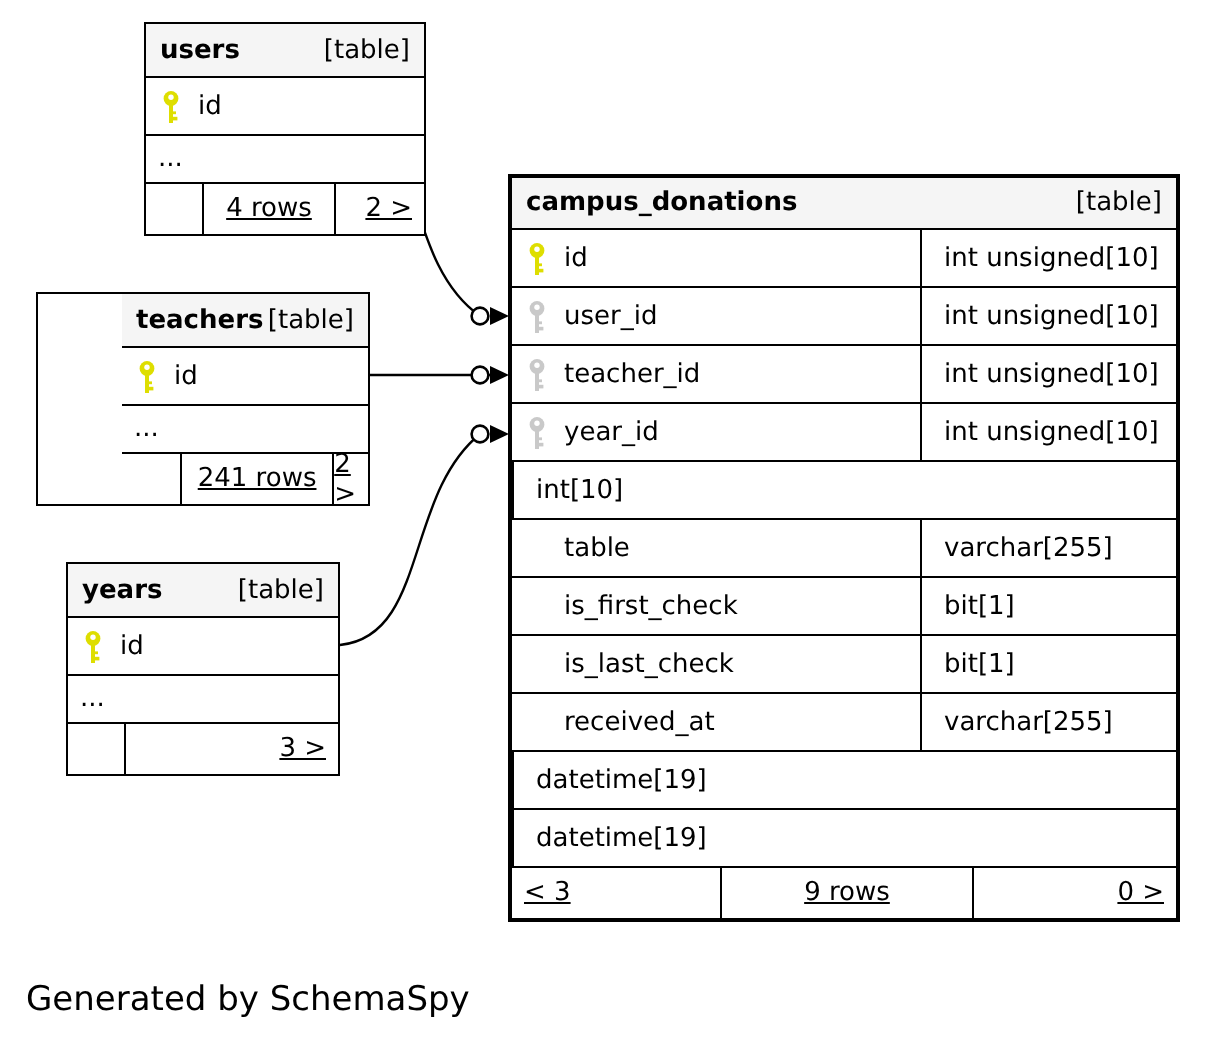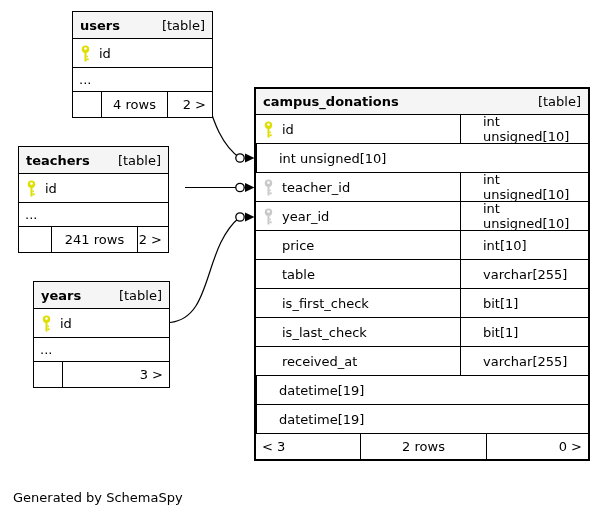--- a/index.html
+++ b/index.html
@@ -54,59 +54,60 @@
     align-items: center;
     height: 24px;
     border-bottom: 1px solid #000;
     padding-left: 6px;
   }
   .ftr { display: flex; height: 25px; }
   .fc {
     display: flex;
     align-items: center;
     border-left: 1px solid #000;
+    text-decoration: underline;
   }
   .fc:first-child { border-left: none; }
   .fc.cent { justify-content: center; }
   .fc.right { justify-content: flex-end; padding-right: 6px; }
   .fc.left { justify-content: flex-start; padding-left: 6px; }
   .fc.grow { flex: 1; }
   
   .ncell {
     display: flex;
     align-items: center;
     width: 204px;
     flex: none;
     height: 100%;
   }
   .tcell {
     display: flex;
     align-items: center;
     flex: 1;
     height: 100%;
     border-left: 1px solid #000;
-    padding-left: 22px;
+    padding-left: 11px;
   }
   .main .crow:last-of-type { border-bottom: 1px solid #000; }
   
   .wires {
     position: absolute;
     left: 0; top: 0;
     width: 609px; height: 520px;
     pointer-events: none;
   }
   .wires path { fill: none; stroke: #000; stroke-width: 1.2px; }
   .wires circle { fill: #fff; stroke: #000; stroke-width: 1.3px; }
   .wires polygon { fill: #000; stroke: none; }
   
   .gen-note {
     position: absolute;
     left: 13px;
     top: 490px;
-    font-size: 13px;
+    font-size: 17px;
   }
 </style>
 </head>
 <body>
 
 <svg width="0" height="0" style="position:absolute" aria-hidden="true">
   <defs>
     <g id="keyshape">
       <circle cx="5.5" cy="4.2" r="3.7" fill="currentColor"></circle>
       <circle cx="5.5" cy="3.6" r="1.35" fill="#ffffff"></circle>
@@ -145,21 +146,21 @@
       <span class="cname">id</span>
     </div>
     <div class="erow">...</div>
     <div class="ftr">
       <span class="fc left" style="width:28px"></span>
       <span class="fc cent" style="width:66px">4 rows</span>
       <span class="fc right grow">2 &gt;</span>
     </div>
   </div>
 
-  <div class="dbtable" style="left:18px; top:146px; width:151px;">
+  <div class="dbtable" style="left:18px; top:146px; width:167px;padding-left:42px;">
     <div class="hdr">
       <span class="tname">teachers</span>
       <span class="ttag">[table]</span>
     </div>
     <div class="crow">
       <span class="kslot">
         <svg class="key pk" viewBox="0 0 11 17" width="11" height="17">
             <use href="#keyshape"></use>
           </svg>
       </span>
@@ -205,20 +206,28 @@
           <svg class="key pk" viewBox="0 0 11 17" width="11" height="17">
               <use href="#keyshape"></use>
             </svg>
         </span>
         <span class="cname">id</span>
       </div>
       <div class="tcell">int unsigned[10]</div>
     </div>
 
     <div class="crow">
+      <div class="ncell">
+        <span class="kslot">
+          <svg class="key fk" viewBox="0 0 11 17" width="11" height="17">
+              <use href="#keyshape"></use>
+            </svg>
+        </span>
+        <span class="cname">user_id</span>
+      </div>
       <div class="tcell">int unsigned[10]</div>
     </div>
 
     <div class="crow">
       <div class="ncell">
         <span class="kslot">
           <svg class="key fk" viewBox="0 0 11 17" width="11" height="17">
               <use href="#keyshape"></use>
             </svg>
         </span>
@@ -233,24 +242,20 @@
           <svg class="key fk" viewBox="0 0 11 17" width="11" height="17">
               <use href="#keyshape"></use>
             </svg>
         </span>
         <span class="cname">year_id</span>
       </div>
       <div class="tcell">int unsigned[10]</div>
     </div>
 
     <div class="crow">
-      <div class="ncell">
-        <span class="kslot"></span>
-        <span class="cname">price</span>
-      </div>
       <div class="tcell">int[10]</div>
     </div>
 
     <div class="crow">
       <div class="ncell">
         <span class="kslot"></span>
         <span class="cname">table</span>
       </div>
       <div class="tcell">varchar[255]</div>
     </div>
@@ -282,20 +287,20 @@
     <div class="crow">
       <div class="tcell">datetime[19]</div>
     </div>
 
     <div class="crow">
       <div class="tcell">datetime[19]</div>
     </div>
 
     <div class="ftr">
       <span class="fc left" style="width:104px">&lt; 3</span>
-      <span class="fc cent" style="width:126px">2 rows</span>
+      <span class="fc cent" style="width:126px">9 rows</span>
       <span class="fc right grow">0 &gt;</span>
     </div>
   </div>
 
   <div class="gen-note">Generated by SchemaSpy</div>
 
 </div>
 
 </body></html>

